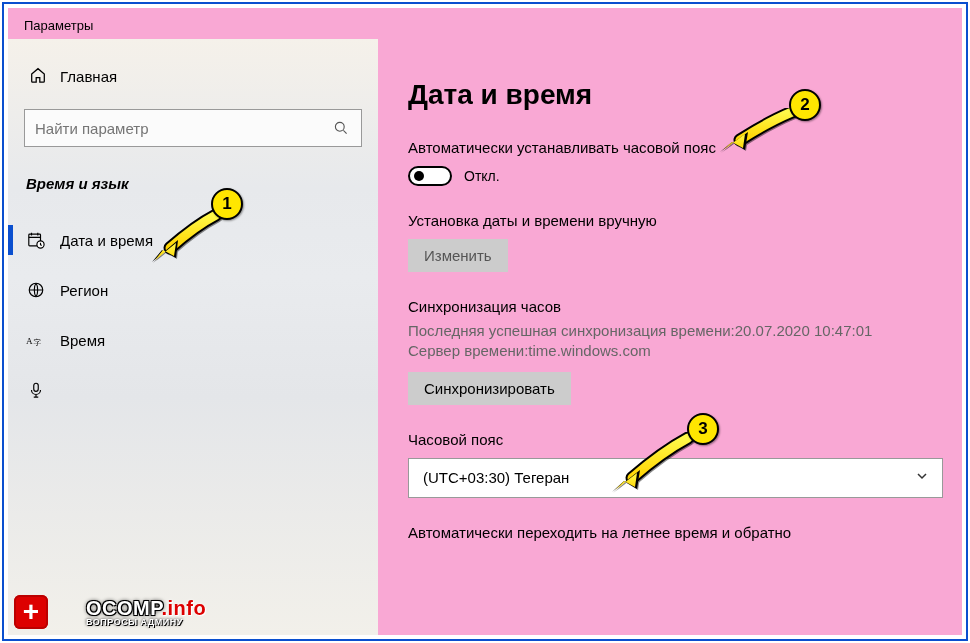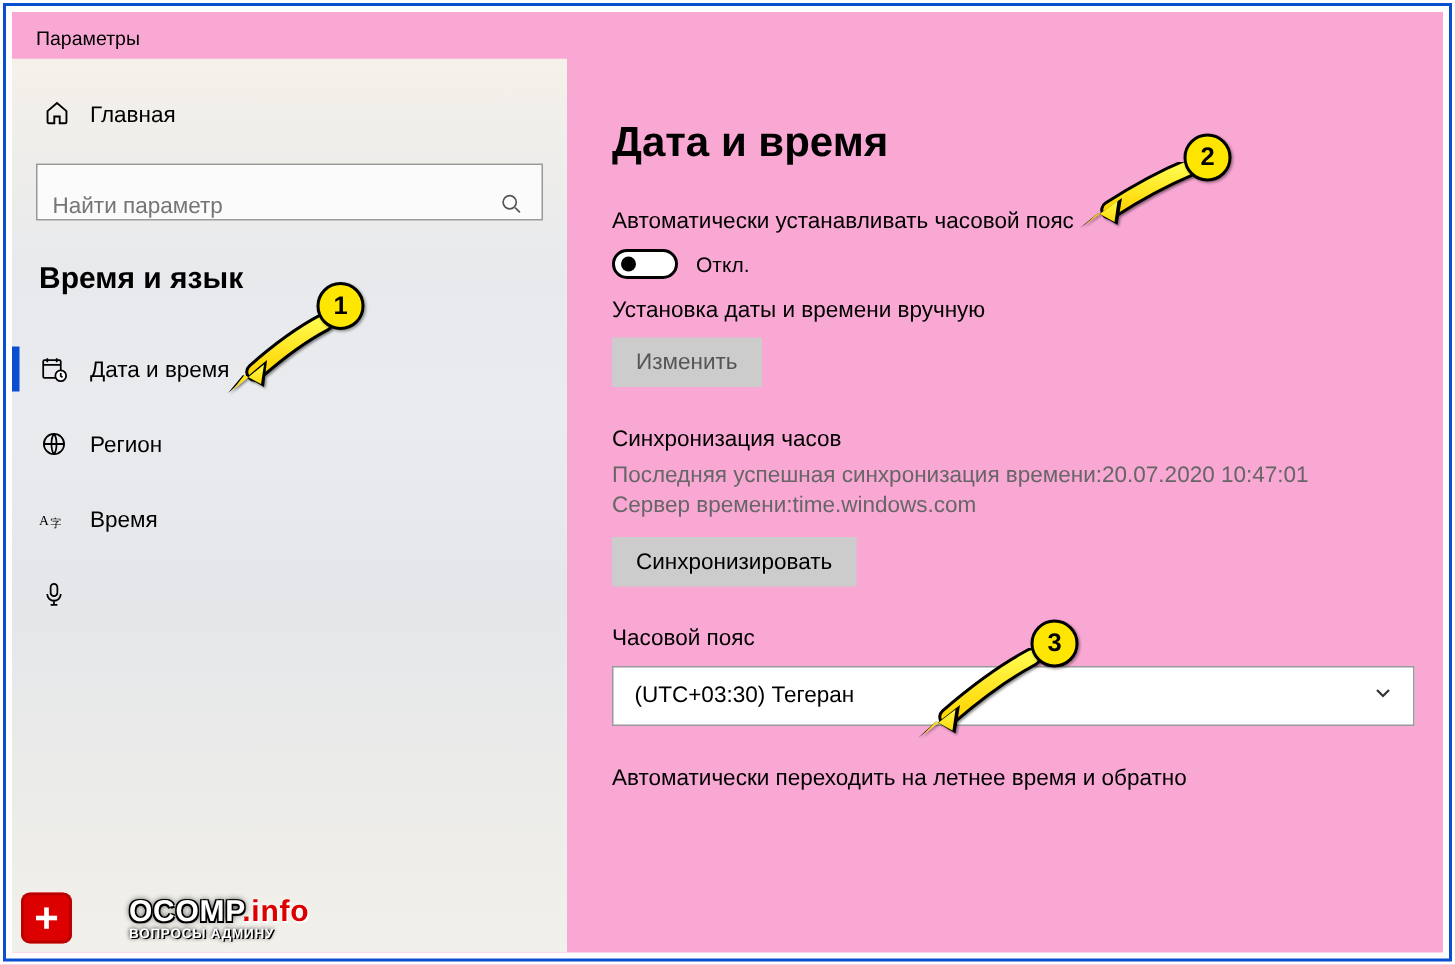--- a/index.html
+++ b/index.html
@@ -63,36 +63,37 @@
       align-items: center;
       justify-content: center;
       flex-shrink: 0;
       color: #000;
     }
     .search-box {
       height: 38px;
       background: #fbfbfb;
       border: 1px solid #999;
       display: flex;
-      align-items: flex-end;
+      align-items: center;
       padding: 0 10px;
       margin-bottom: 22px;
     }
     .search-box input {
       flex: 1;
       border: none;
       background: transparent;
       outline: none;
       font-size: 15px;
       color: #666;
     }
     .category-title {
-      font-size: 20px;
+      font-size: 15px;
       font-weight: 600;
       padding: 0 2px 20px 2px;
+      font-style: italic;
     }
     .nav-item {
       display: flex;
       align-items: center;
       gap: 14px;
       height: 44px;
       padding: 0 2px;
       font-size: 15px;
       cursor: pointer;
     }
@@ -120,21 +121,21 @@
       margin-bottom: 28px;
     }
     .setting-label {
       font-size: 15px;
       margin-bottom: 10px;
     }
     .toggle-row {
       display: flex;
       align-items: center;
       gap: 12px;
-      margin-bottom: 12px;
+      margin-bottom: 26px;
     }
     .toggle {
       width: 44px;
       height: 20px;
       border: 2px solid #000;
       border-radius: 10px;
       background: #fff;
       position: relative;
       cursor: pointer;
     }

